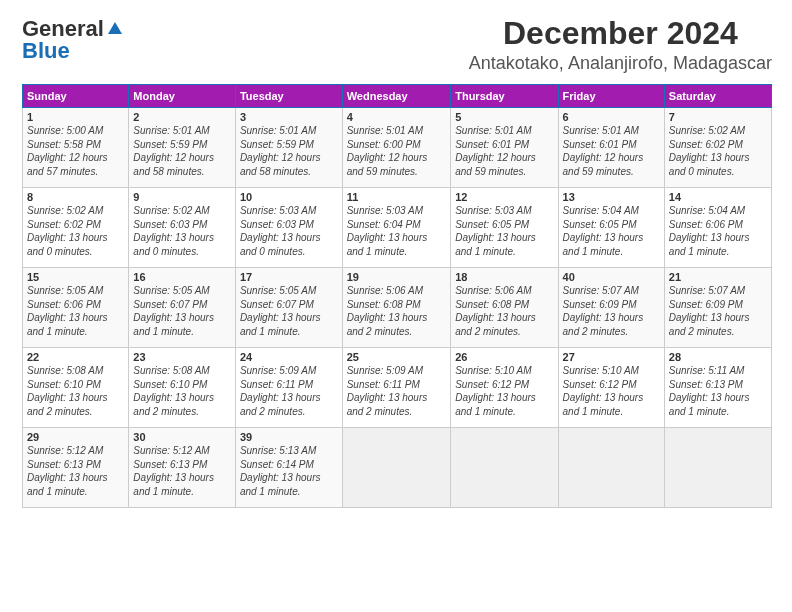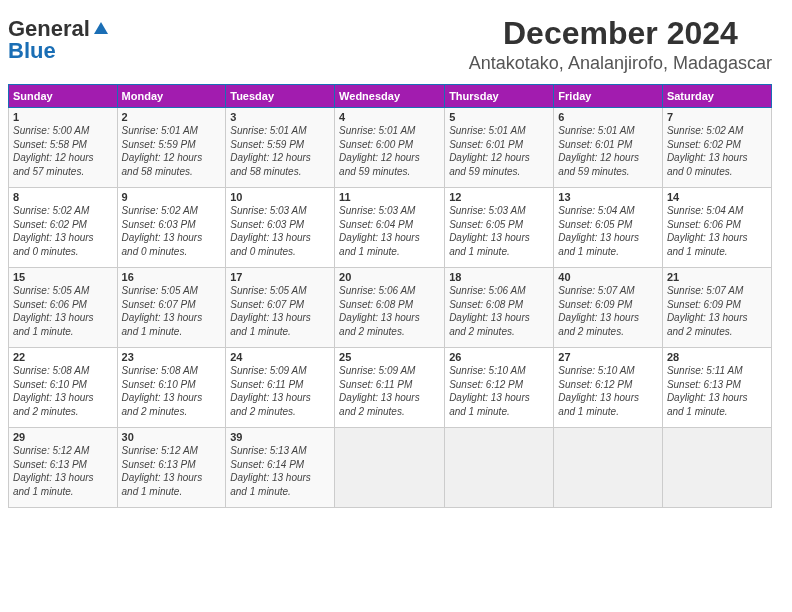--- a/index.html
+++ b/index.html
@@ -6,21 +6,21 @@
     body {
       font-family: Arial, sans-serif;
       background: #fff;
       width: 792px;
       height: 612px;
       overflow: hidden;
     }
     .page {
       width: 792px;
       height: 576px;
-      padding: 16px 20px 10px 8px;
+      padding: 16px 20px 10px 22px;
     }
     .header {
       display: flex;
       justify-content: space-between;
       align-items: flex-start;
       margin-bottom: 10px;
     }
     .logo {
       display: flex;
       flex-direction: column;
@@ -185,21 +185,21 @@
           </td>
           <td>
             <span class="day-num">16</span>
             <div class="day-info">Sunrise: 5:05 AM<br>Sunset: 6:07 PM<br>Daylight: 13 hours<br>and 1 minute.</div>
           </td>
           <td>
             <span class="day-num">17</span>
             <div class="day-info">Sunrise: 5:05 AM<br>Sunset: 6:07 PM<br>Daylight: 13 hours<br>and 1 minute.</div>
           </td>
           <td>
-            <span class="day-num">20</span>
+            <span class="day-num">19</span>
             <div class="day-info">Sunrise: 5:06 AM<br>Sunset: 6:08 PM<br>Daylight: 13 hours<br>and 2 minutes.</div>
           </td>
           <td>
             <span class="day-num">18</span>
             <div class="day-info">Sunrise: 5:06 AM<br>Sunset: 6:08 PM<br>Daylight: 13 hours<br>and 2 minutes.</div>
           </td>
           <td>
             <span class="day-num">40</span>
             <div class="day-info">Sunrise: 5:07 AM<br>Sunset: 6:09 PM<br>Daylight: 13 hours<br>and 2 minutes.</div>
           </td>

